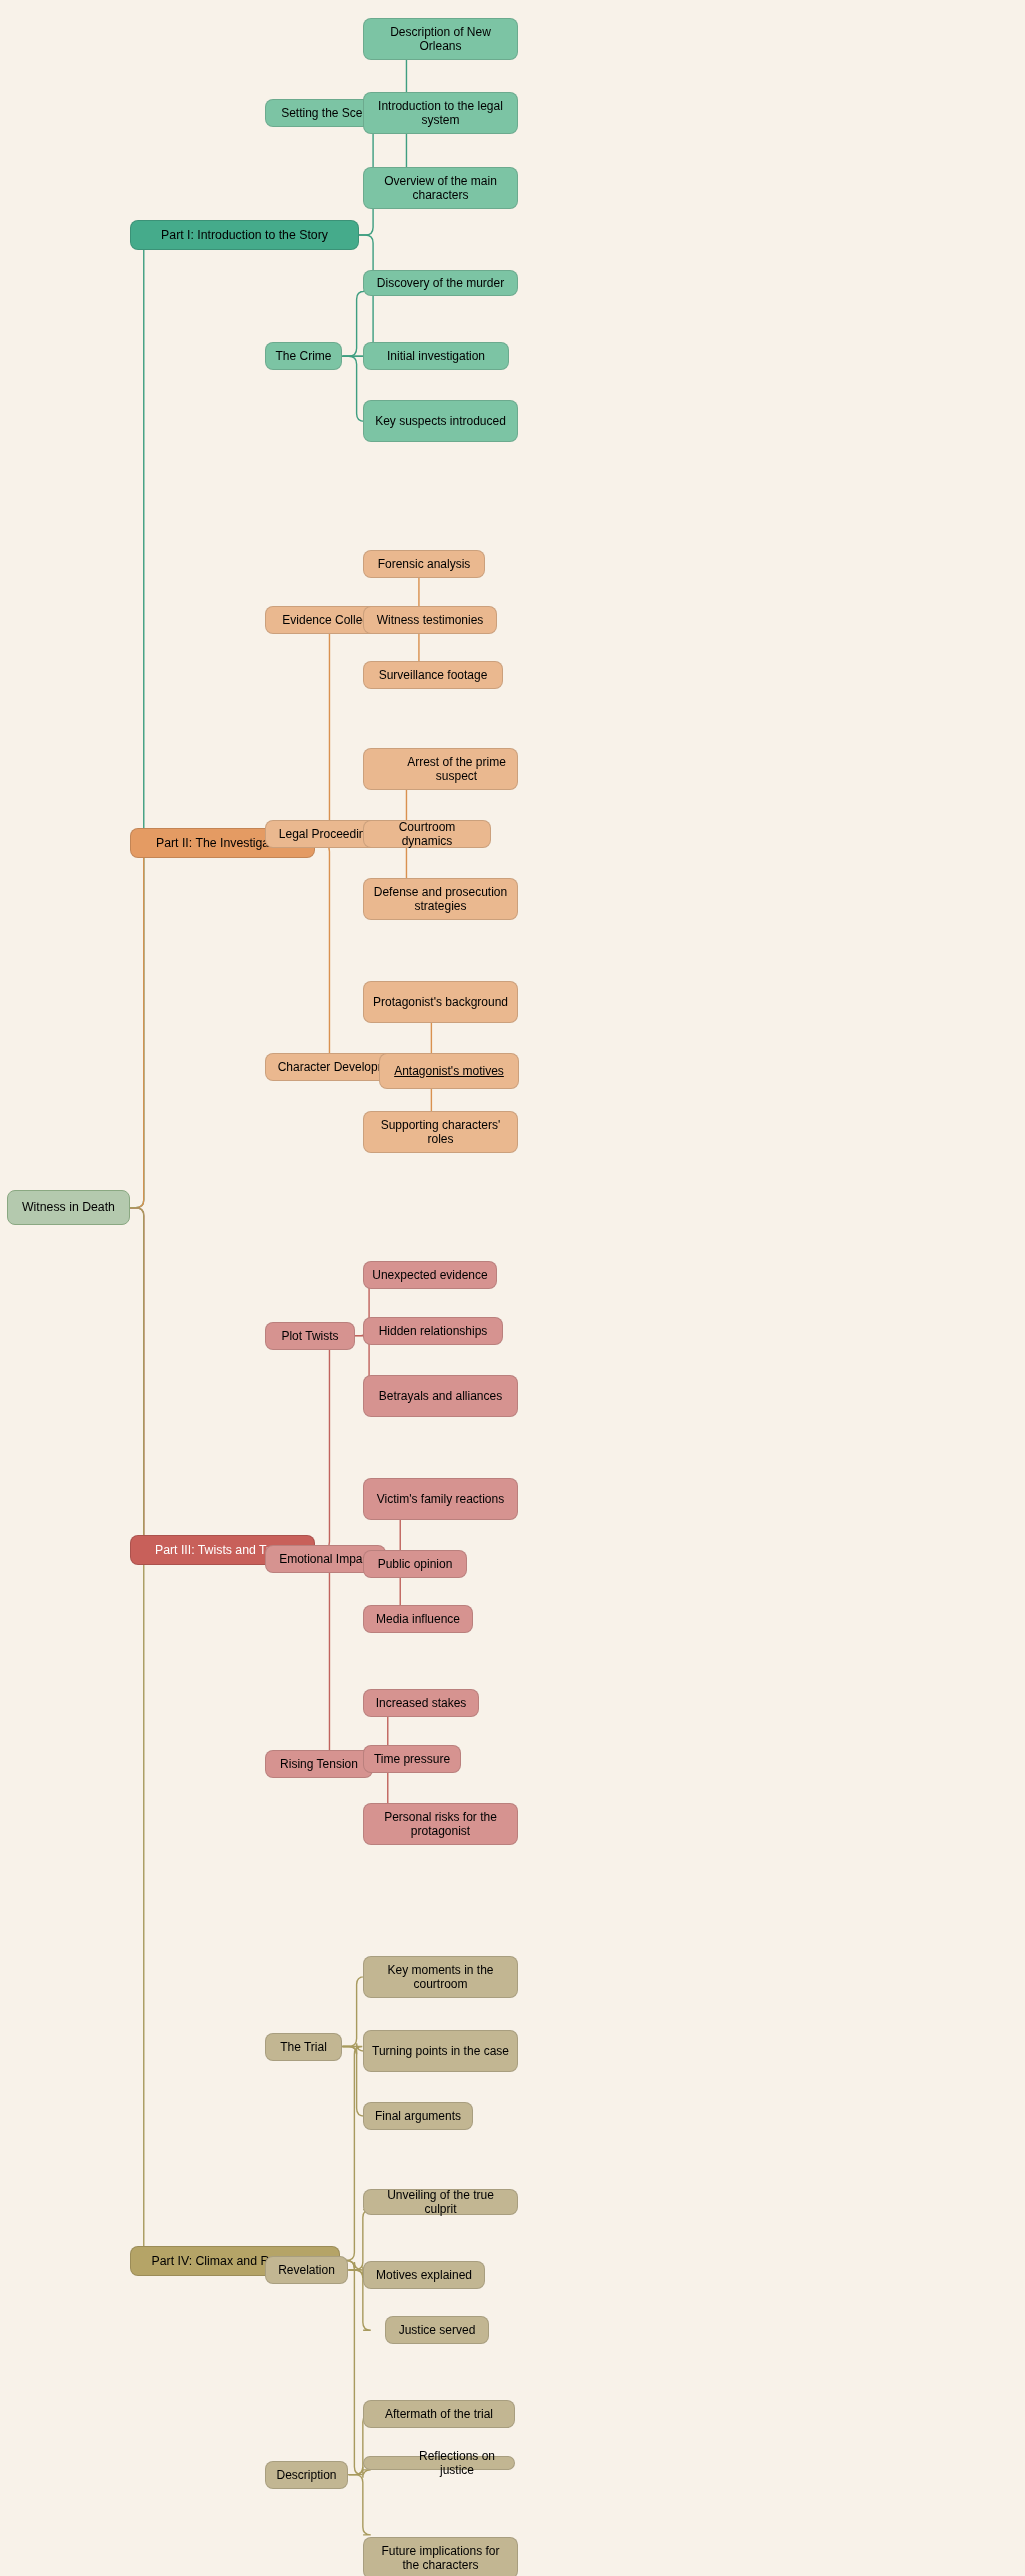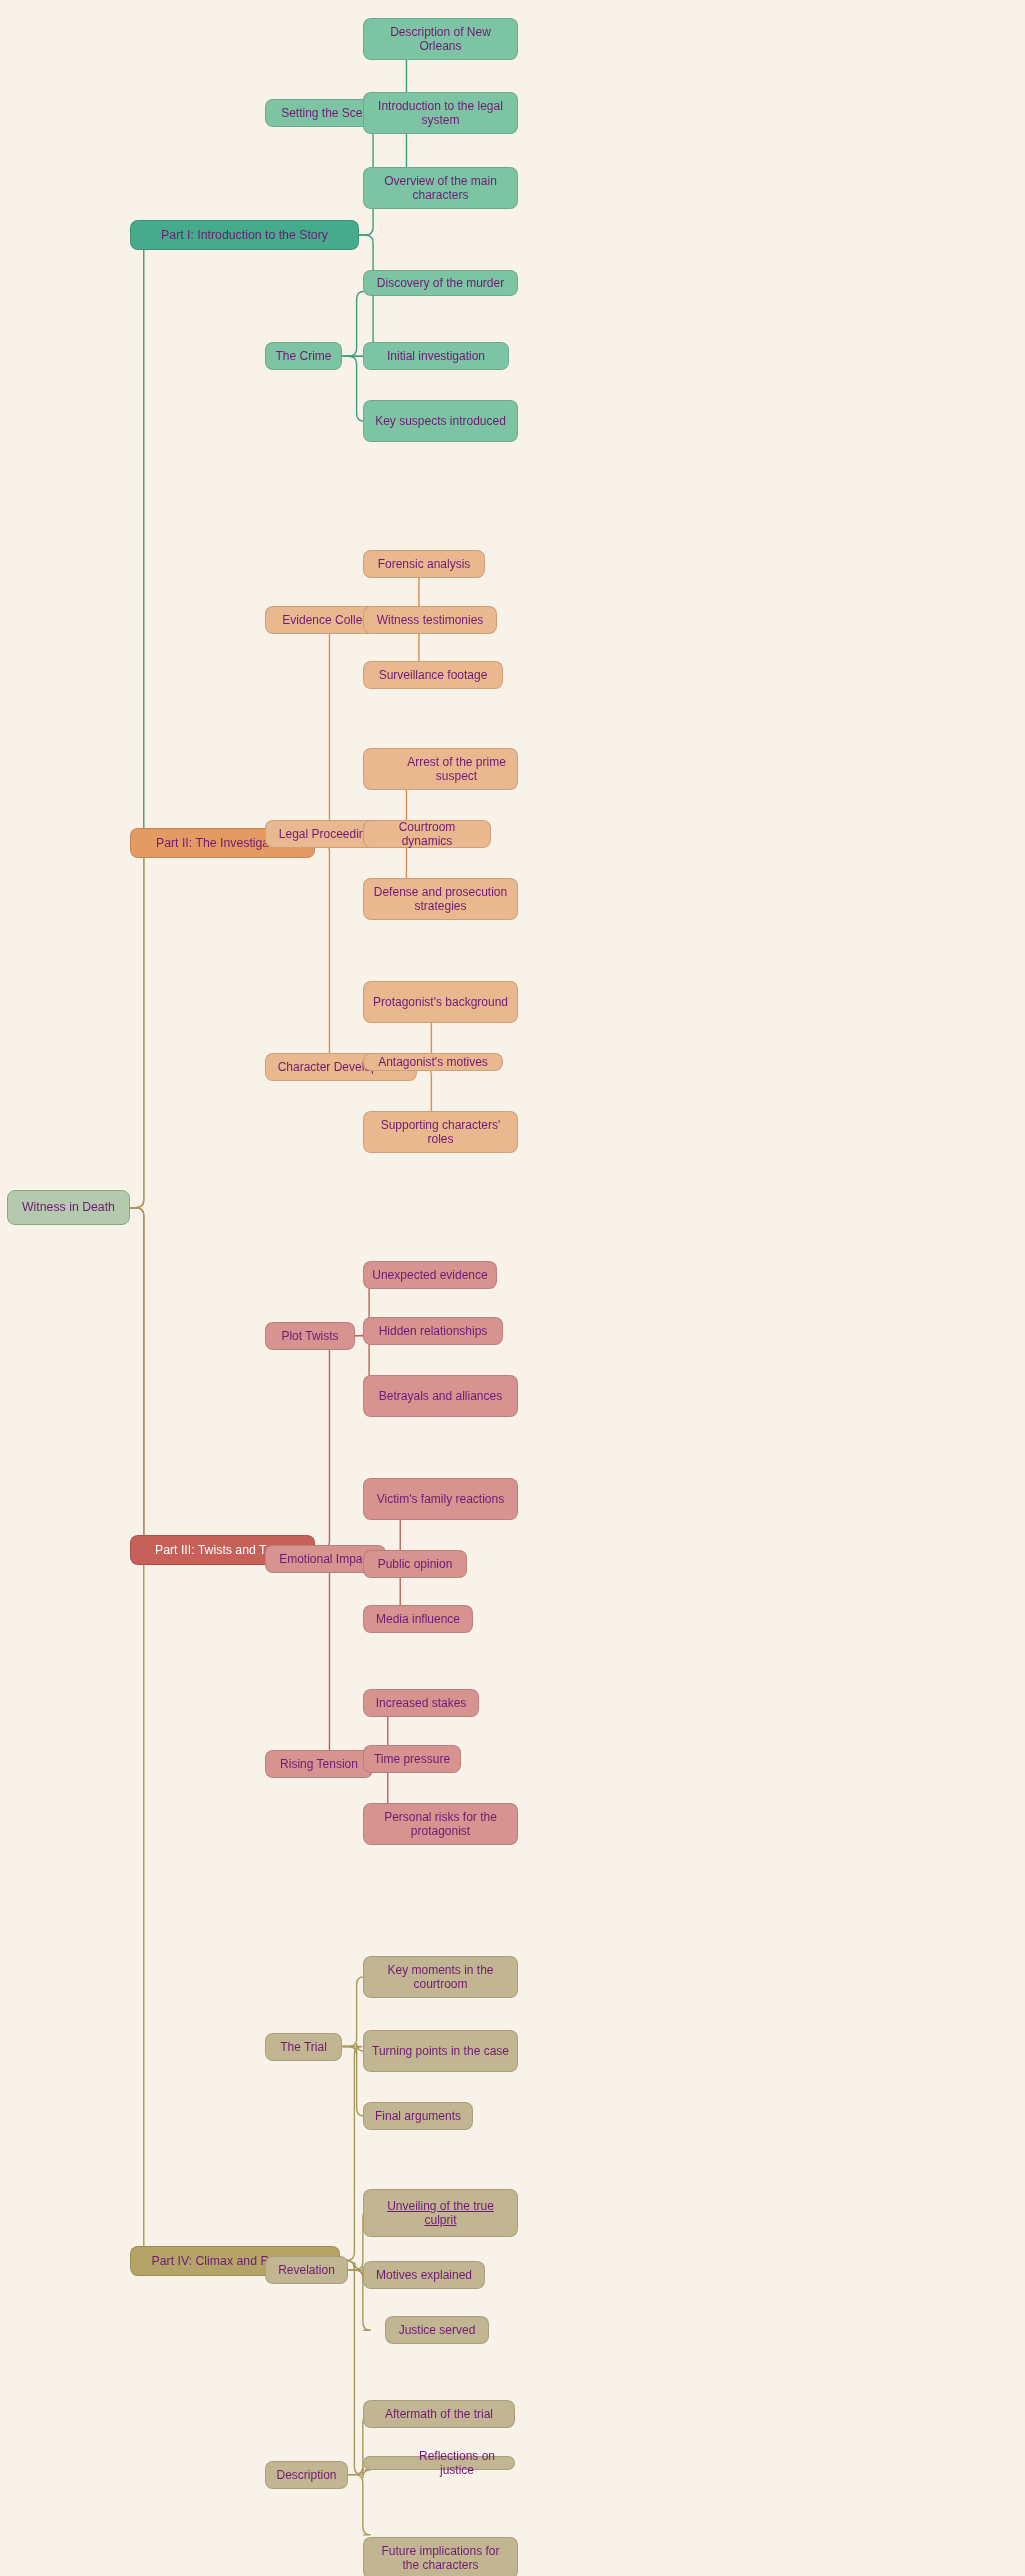--- a/index.html
+++ b/index.html
@@ -27,21 +27,21 @@
   }
   .node {
     position: absolute;
     box-sizing: border-box;
     display: flex;
     align-items: center;
     justify-content: center;
     text-align: center;
     border-radius: 8px;
     border: 0.9px solid rgba(0,0,0,0.12);
-    color: #701a75;
+    color: #000000;
     line-height: 1.18;
     padding: 0 8px;
     font-size: 12px;
     white-space: pre-line;
   }
   .node.root {
     font-size: 12.3px;
   }
   .node.branch {
     font-size: 12.3px;
@@ -125,42 +125,42 @@
       <div class="node sub" style="left: 265px; top: 606px; width: 140px; height: 28px; background: rgb(234, 184, 143); border-color: rgba(0, 0, 0, 0.13);">Evidence Collection</div>
       <div class="node leaf" style="left: 363px; top: 550px; width: 122px; height: 28px; background: rgb(234, 184, 143); border-color: rgba(0, 0, 0, 0.13);">Forensic analysis</div>
       <div class="node leaf" style="left: 363px; top: 606px; width: 134px; height: 28px; background: rgb(234, 184, 143); border-color: rgba(0, 0, 0, 0.13);">Witness testimonies</div>
       <div class="node leaf" style="left: 363px; top: 661px; width: 140px; height: 28px; background: rgb(234, 184, 143); border-color: rgba(0, 0, 0, 0.13);">Surveillance footage</div>
       <div class="node sub" style="left: 265px; top: 820px; width: 127px; height: 28px; background: rgb(234, 184, 143); border-color: rgba(0, 0, 0, 0.13);">Legal Proceedings</div>
       <div class="node leaf" style="left: 363px; top: 748px; width: 155px; height: 42px; background: rgb(234, 184, 143); border-color: rgba(0, 0, 0, 0.13); padding-left: 40px;">Arrest of the prime suspect</div>
       <div class="node leaf" style="left: 363px; top: 820px; width: 128px; height: 28px; background: rgb(234, 184, 143); border-color: rgba(0, 0, 0, 0.13);">Courtroom dynamics</div>
       <div class="node leaf" style="left: 363px; top: 878px; width: 155px; height: 42px; background: rgb(234, 184, 143); border-color: rgba(0, 0, 0, 0.13);">Defense and prosecution strategies</div>
       <div class="node sub" style="left: 265px; top: 1053px; width: 152px; height: 28px; background: rgb(234, 184, 143); border-color: rgba(0, 0, 0, 0.13);">Character Development</div>
       <div class="node leaf" style="left: 363px; top: 981px; width: 155px; height: 42px; background: rgb(234, 184, 143); border-color: rgba(0, 0, 0, 0.13);">Protagonist's background</div>
-      <div class="node leaf" style="left: 363px; top: 1053px; width: 140px; height: 18px; background: rgb(234, 184, 143); border-color: rgba(0, 0, 0, 0.13);">Antagonist's motives</div>
+      <div class="node leaf" style="left: 379px; top: 1053px; width: 140px; height: 36px; background: rgb(234, 184, 143); border-color: rgba(0, 0, 0, 0.13); text-decoration: underline;">Antagonist's motives</div>
       <div class="node leaf" style="left: 363px; top: 1111px; width: 155px; height: 42px; background: rgb(234, 184, 143); border-color: rgba(0, 0, 0, 0.13);">Supporting characters' roles</div>
       <div class="node branch light-text" style="left: 130px; top: 1535px; width: 185px; height: 30px; background: rgb(200, 96, 90); border-color: rgba(0, 0, 0, 0.14);">Part III: Twists and Turns</div>
       <div class="node sub" style="left: 265px; top: 1322px; width: 90px; height: 28px; background: rgb(214, 147, 144); border-color: rgba(0, 0, 0, 0.13);">Plot Twists</div>
       <div class="node leaf" style="left: 363px; top: 1261px; width: 134px; height: 28px; background: rgb(214, 147, 144); border-color: rgba(0, 0, 0, 0.13);">Unexpected evidence</div>
       <div class="node leaf" style="left: 363px; top: 1317px; width: 140px; height: 28px; background: rgb(214, 147, 144); border-color: rgba(0, 0, 0, 0.13);">Hidden relationships</div>
       <div class="node leaf" style="left: 363px; top: 1375px; width: 155px; height: 42px; background: rgb(214, 147, 144); border-color: rgba(0, 0, 0, 0.13);">Betrayals and alliances</div>
       <div class="node sub" style="left: 265px; top: 1545px; width: 121px; height: 28px; background: rgb(214, 147, 144); border-color: rgba(0, 0, 0, 0.13);">Emotional Impact</div>
       <div class="node leaf" style="left: 363px; top: 1478px; width: 155px; height: 42px; background: rgb(214, 147, 144); border-color: rgba(0, 0, 0, 0.13);">Victim's family reactions</div>
       <div class="node leaf" style="left: 363px; top: 1550px; width: 104px; height: 28px; background: rgb(214, 147, 144); border-color: rgba(0, 0, 0, 0.13);">Public opinion</div>
       <div class="node leaf" style="left: 363px; top: 1605px; width: 110px; height: 28px; background: rgb(214, 147, 144); border-color: rgba(0, 0, 0, 0.13);">Media influence</div>
       <div class="node sub" style="left: 265px; top: 1750px; width: 108px; height: 28px; background: rgb(214, 147, 144); border-color: rgba(0, 0, 0, 0.13);">Rising Tension</div>
       <div class="node leaf" style="left: 363px; top: 1689px; width: 116px; height: 28px; background: rgb(214, 147, 144); border-color: rgba(0, 0, 0, 0.13);">Increased stakes</div>
       <div class="node leaf" style="left: 363px; top: 1745px; width: 98px; height: 28px; background: rgb(214, 147, 144); border-color: rgba(0, 0, 0, 0.13);">Time pressure</div>
       <div class="node leaf" style="left: 363px; top: 1803px; width: 155px; height: 42px; background: rgb(214, 147, 144); border-color: rgba(0, 0, 0, 0.13);">Personal risks for the protagonist</div>
       <div class="node branch" style="left: 130px; top: 2246px; width: 210px; height: 30px; background: rgb(181, 164, 103); border-color: rgba(0, 0, 0, 0.14);">Part IV: Climax and Resolution</div>
       <div class="node sub" style="left: 265px; top: 2033px; width: 77px; height: 28px; background: rgb(194, 182, 146); border-color: rgba(0, 0, 0, 0.13);">The Trial</div>
       <div class="node leaf" style="left: 363px; top: 1956px; width: 155px; height: 42px; background: rgb(194, 182, 146); border-color: rgba(0, 0, 0, 0.13);">Key moments in the courtroom</div>
       <div class="node leaf" style="left: 363px; top: 2030px; width: 155px; height: 42px; background: rgb(194, 182, 146); border-color: rgba(0, 0, 0, 0.13);">Turning points in the case</div>
       <div class="node leaf" style="left: 363px; top: 2102px; width: 110px; height: 28px; background: rgb(194, 182, 146); border-color: rgba(0, 0, 0, 0.13);">Final arguments</div>
       <div class="node sub" style="left: 265px; top: 2256px; width: 83px; height: 28px; background: rgb(194, 182, 146); border-color: rgba(0, 0, 0, 0.13);">Revelation</div>
-      <div class="node leaf" style="left: 363px; top: 2189px; width: 155px; height: 48px; background: rgb(194, 182, 146); border-color: rgba(0, 0, 0, 0.13); text-decoration: underline;">Unveiling of the true culprit</div>
+      <div class="node leaf" style="left: 363px; top: 2189px; width: 155px; height: 26px; background: rgb(194, 182, 146); border-color: rgba(0, 0, 0, 0.13);">Unveiling of the true culprit</div>
       <div class="node leaf" style="left: 363px; top: 2261px; width: 122px; height: 28px; background: rgb(194, 182, 146); border-color: rgba(0, 0, 0, 0.13);">Motives explained</div>
       <div class="node leaf" style="left: 363px; top: 2316px; width: 104px; height: 28px; background: rgb(194, 182, 146); border-color: rgba(0, 0, 0, 0.13); margin-left: 22px;">Justice served</div>
       <div class="node sub" style="left: 265px; top: 2461px; width: 83px; height: 28px; background: rgb(194, 182, 146); border-color: rgba(0, 0, 0, 0.13);">Description</div>
       <div class="node leaf" style="left: 363px; top: 2400px; width: 152px; height: 28px; background: rgb(194, 182, 146); border-color: rgba(0, 0, 0, 0.13);">Aftermath of the trial</div>
       <div class="node leaf" style="left: 363px; top: 2456px; width: 152px; height: 14px; background: rgb(194, 182, 146); border-color: rgba(0, 0, 0, 0.13); padding-left: 44px;">Reflections on justice</div>
       <div class="node leaf" style="left: 363px; top: 2514px; width: 155px; height: 42px; background: rgb(194, 182, 146); border-color: rgba(0, 0, 0, 0.13); margin-top: 23px;">Future implications for the characters</div>
     </div>
 </div>
 
 

